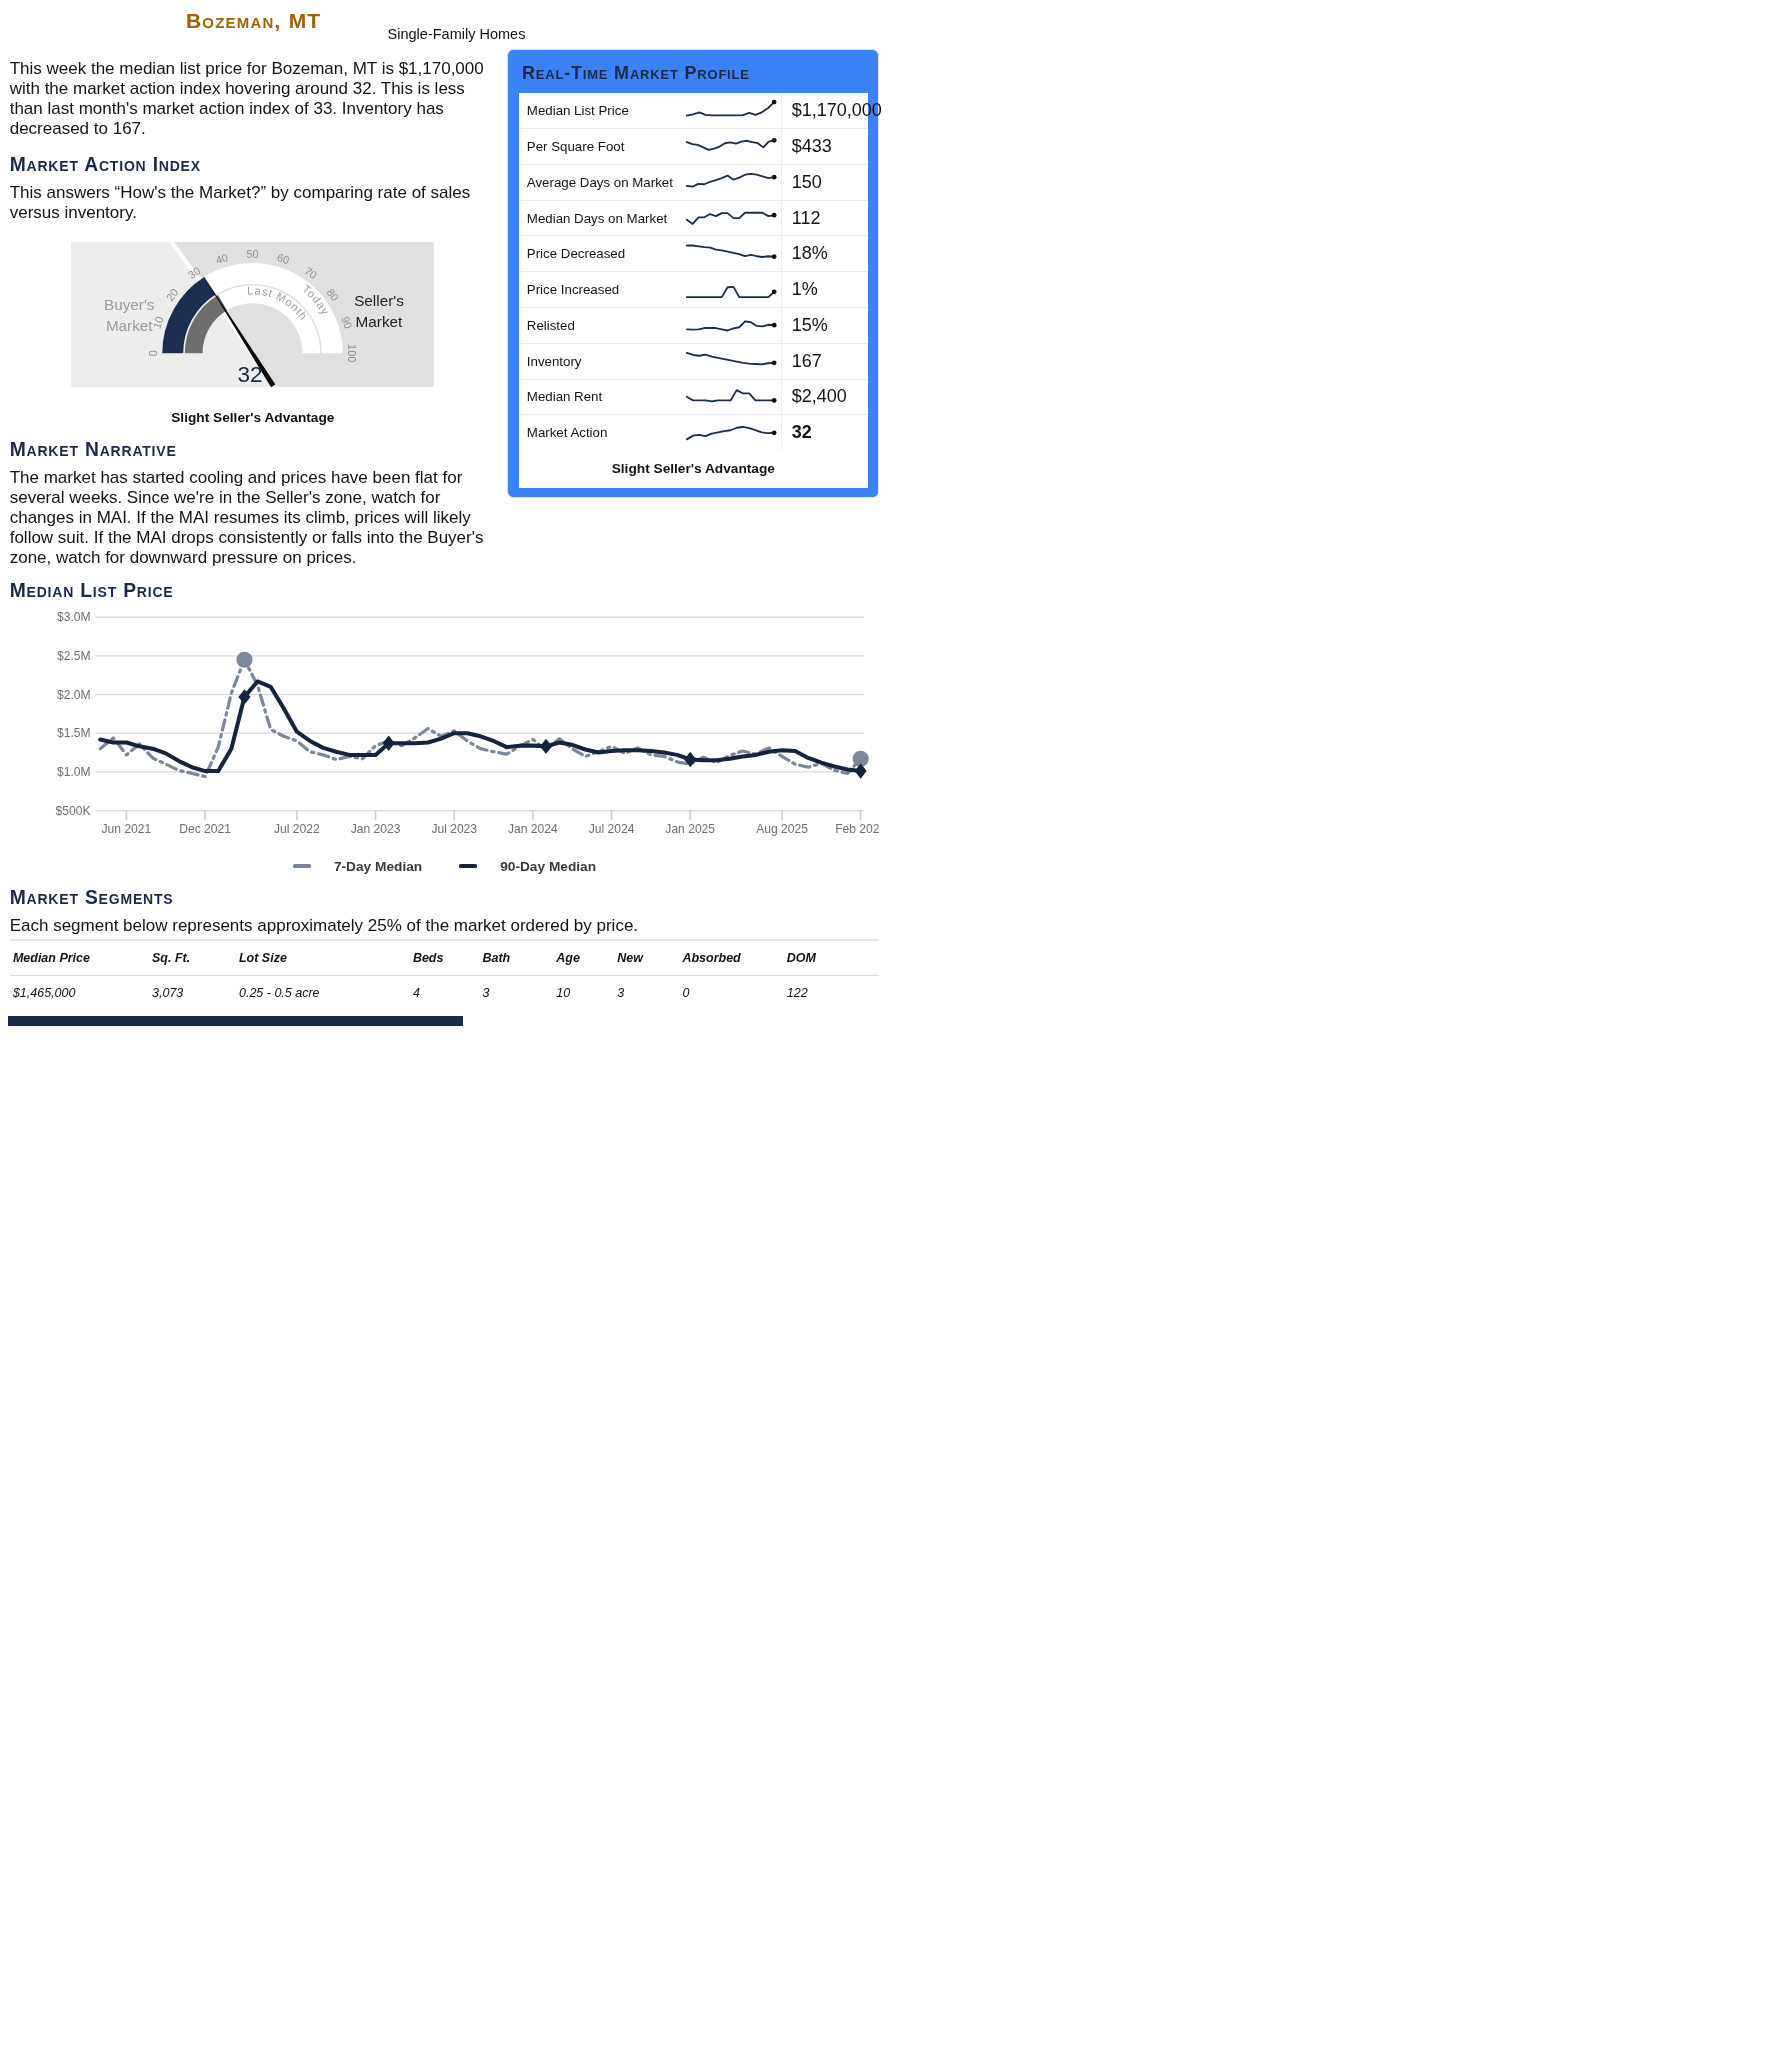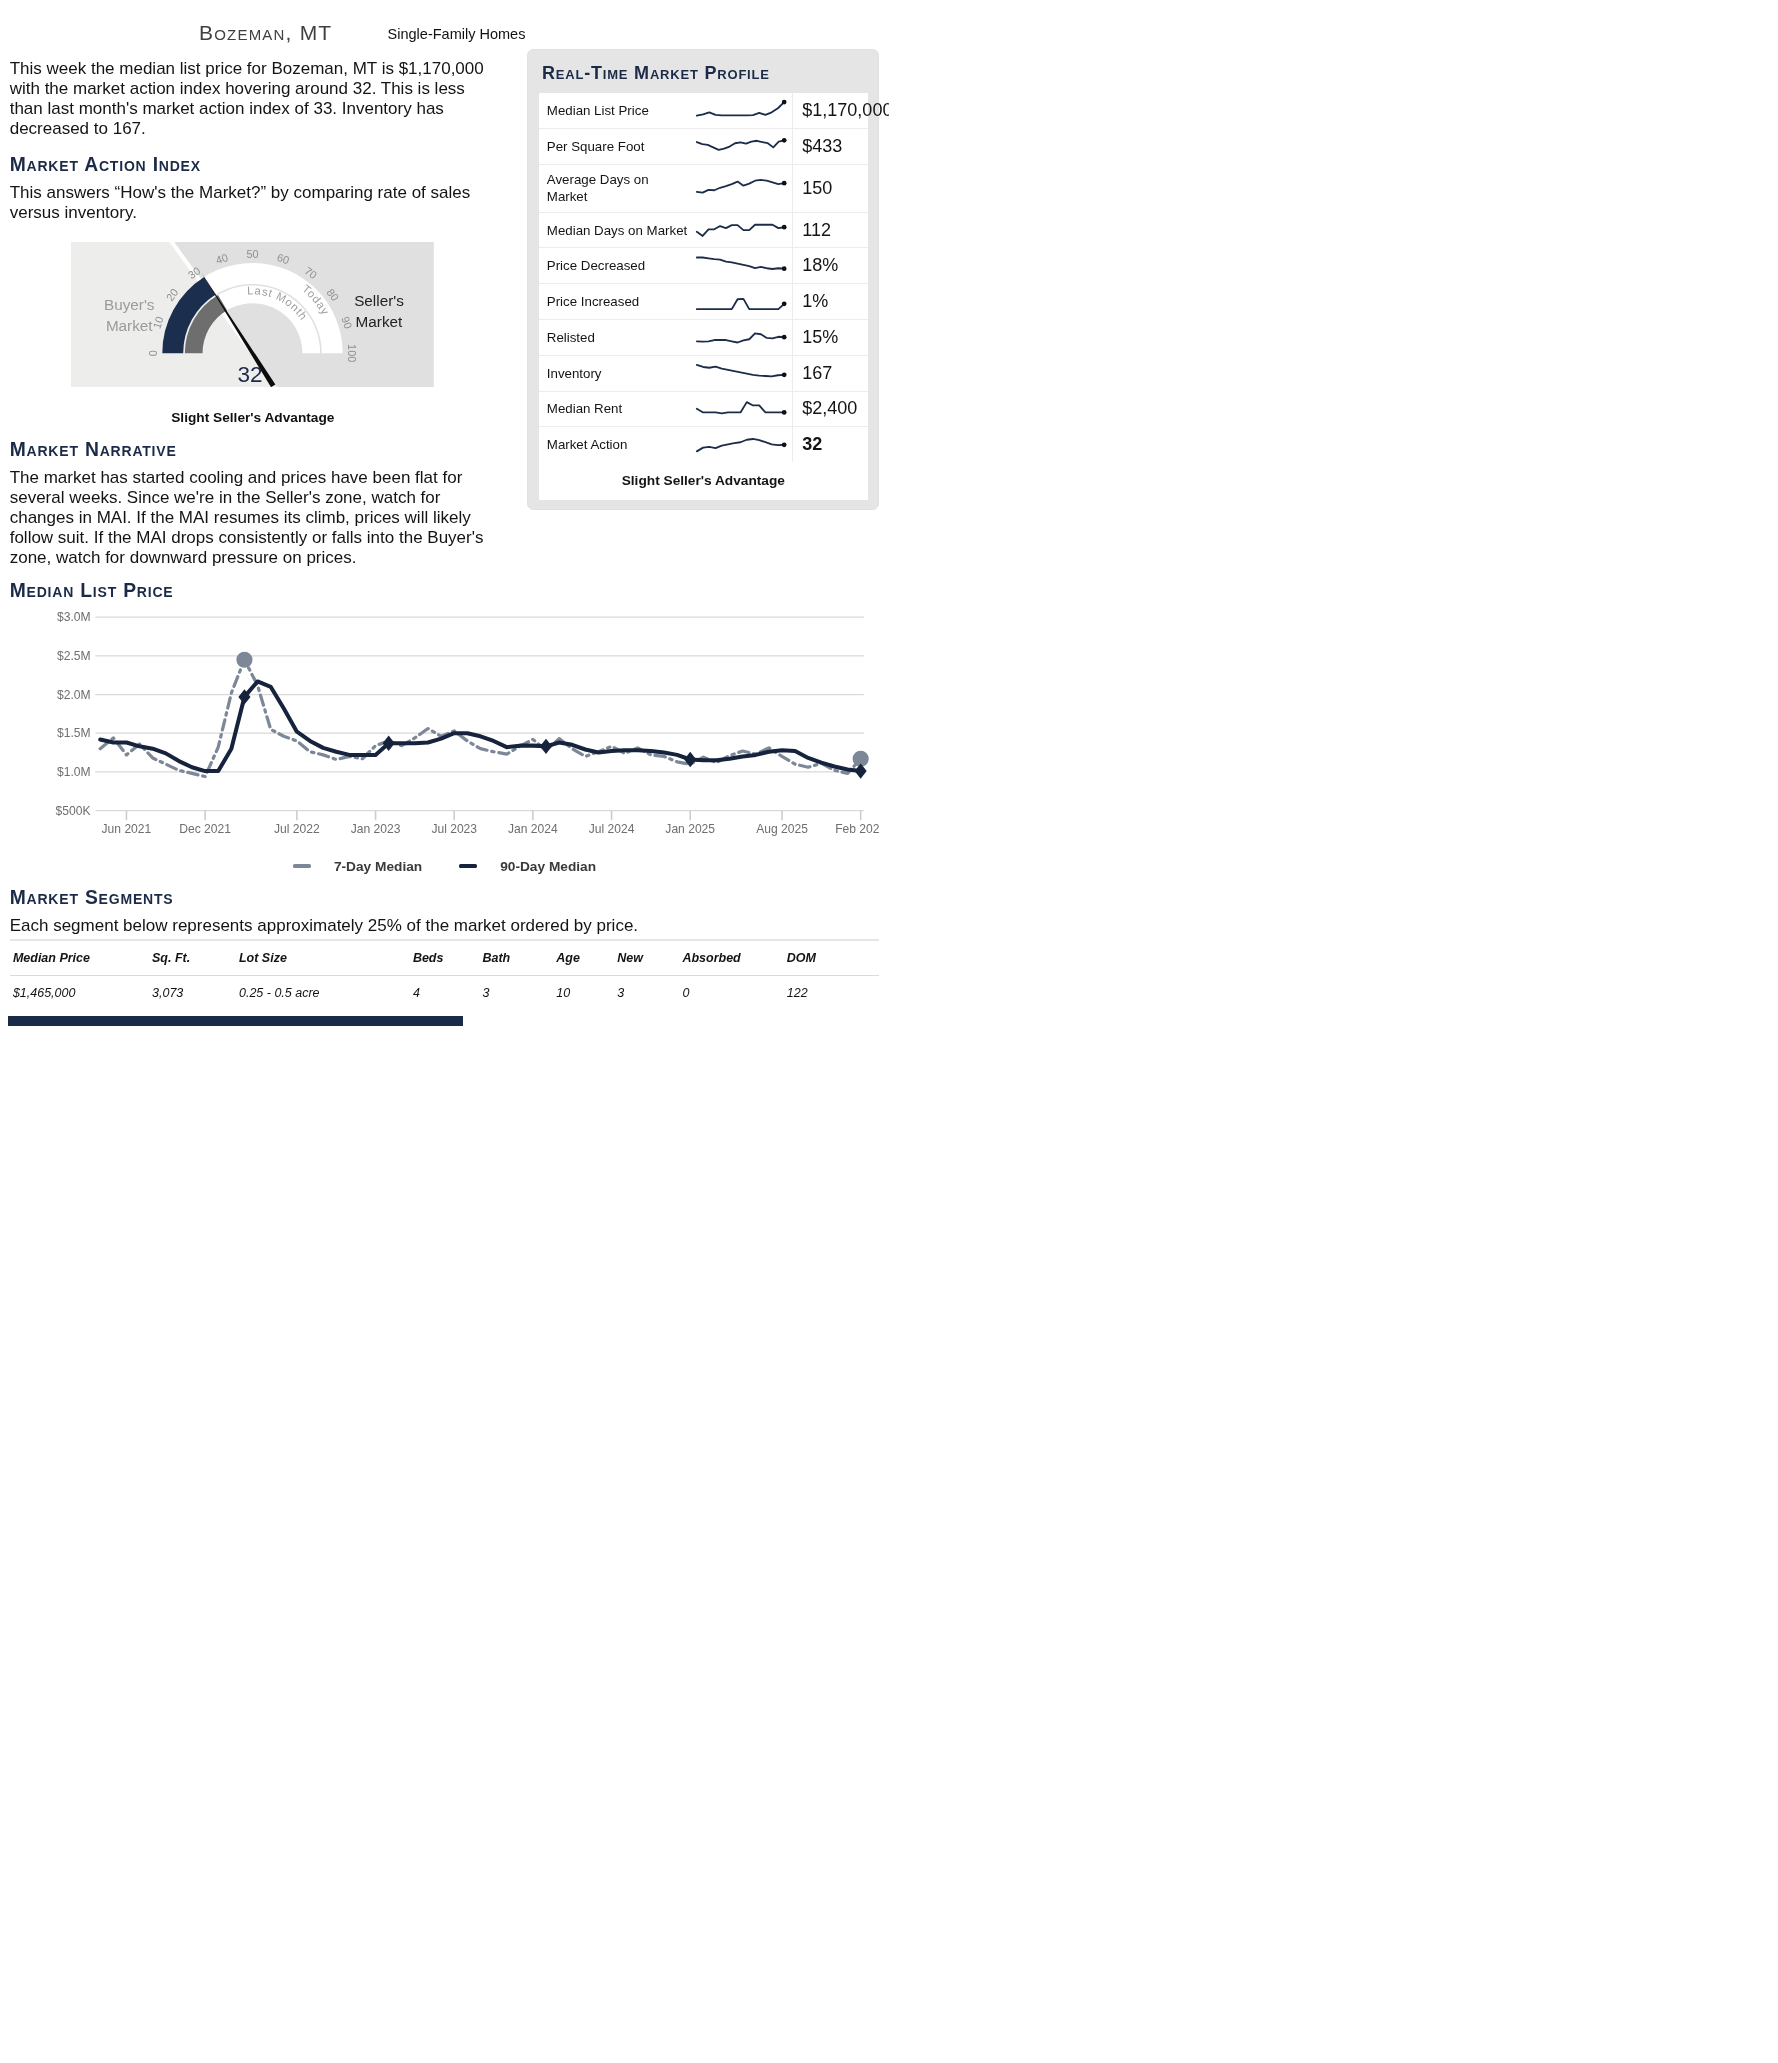--- a/index.html
+++ b/index.html
@@ -1,30 +1,30 @@
 <!DOCTYPE html>
 <html style="font-size:13px"><head>
 <meta charset="utf-8">
 <style>
   html,body{margin:0;padding:0;background:#fff;}
   .page{width:889px;height:1032px;position:relative;padding:4.8px 9.7px;box-sizing:border-box;
         font-family:"Liberation Sans",sans-serif;color:#141414;background:#fff;overflow:hidden;}
   .hdr{position:relative;height:35px;}
-  .hdr h1{position:absolute;left:0;top:0;width:480px;text-align:center;margin:16px;
-          font-size:21px;font-variant:small-caps;letter-spacing:1.2px;color:#404040;font-weight:normal;}
+  .hdr h1{position:absolute;left:0;top:0;width:480px;text-align:center;margin:4px;
+          font-size:21px;font-variant:small-caps;letter-spacing:1.2px;color:#a16207;font-weight:bold;}
   .hdr .sub{position:absolute;left:12px;top:21px;width:100%;text-align:center;font-size:14.5px;color:#111;}
   .cols{display:flex;align-items:flex-start;margin-top:9.7px;}
   .leftcol{flex:1;min-width:0;padding-right:11.3px;}
   .rightcol{width:372px;flex:none;}
   p.body{font-size:17px;line-height:20px;margin:9.7px 0 0;}
   h2.sec{font-size:19.3px;font-variant:small-caps;letter-spacing:0.8px;color:#1b2b47;margin:14.5px 0 7.3px;font-weight:bold;}
   .gauge-wrap{width:363px;margin:19.3px auto 0;}
   .gauge-status{text-align:center;font-weight:bold;font-size:13.7px;margin:19.3px 0 3.2px;color:#111;}
   
-  .profile{background:#e5e5e5;border:0.8px solid #e1e1e1;border-radius:6.4px;padding:10.5px 10.5px 9px;box-sizing:border-box;margin-left:20px;}
+  .profile{background:#3b82f6;border:0.8px solid #e1e1e1;border-radius:6.4px;padding:10.5px 10.5px 9px;box-sizing:border-box;}
   .profile h2{font-size:18px;font-variant:small-caps;letter-spacing:0.8px;color:#1b2b47;margin:1.6px 0 9.7px 3.2px;font-weight:bold;}
   .p-rows{background:#fff;}
   .p-row{display:grid;grid-template-columns:47% 1fr 90px;align-items:center;border-top:1.6px solid #ececec;background:#fff;}
   .p-row:first-child{border-top:none;}
   .p-label{font-size:13.3px;line-height:17px;padding:6.4px 3.2px 6.4px 8px;}
   .p-spark{padding:2.4px 3.2px 2.4px 0;}
   .p-value{font-size:18px;border-left:1.6px solid #ececec;align-self:stretch;display:flex;align-items:center;padding-left:9.7px;}
   .p-value.bold{font-weight:bold;}
   .p-footer{background:#fff;text-align:center;font-weight:bold;font-size:13.7px;padding:10.5px 0 12px;}
   

